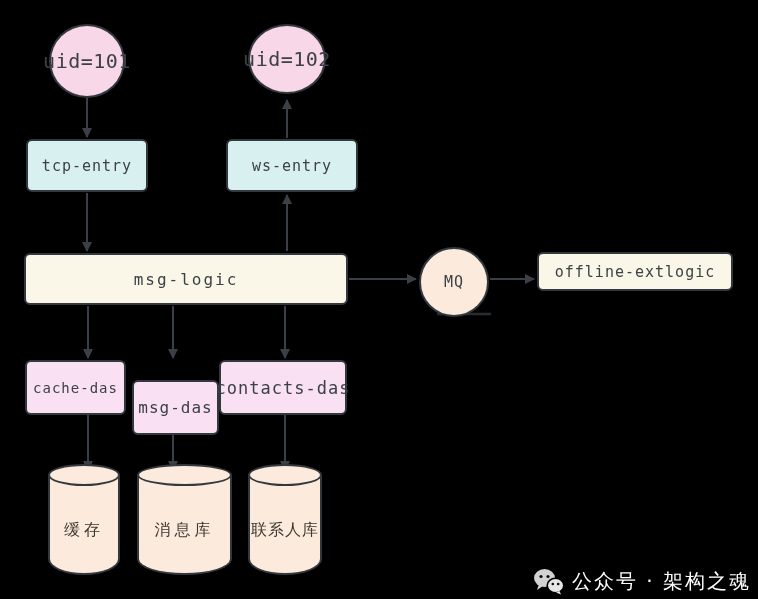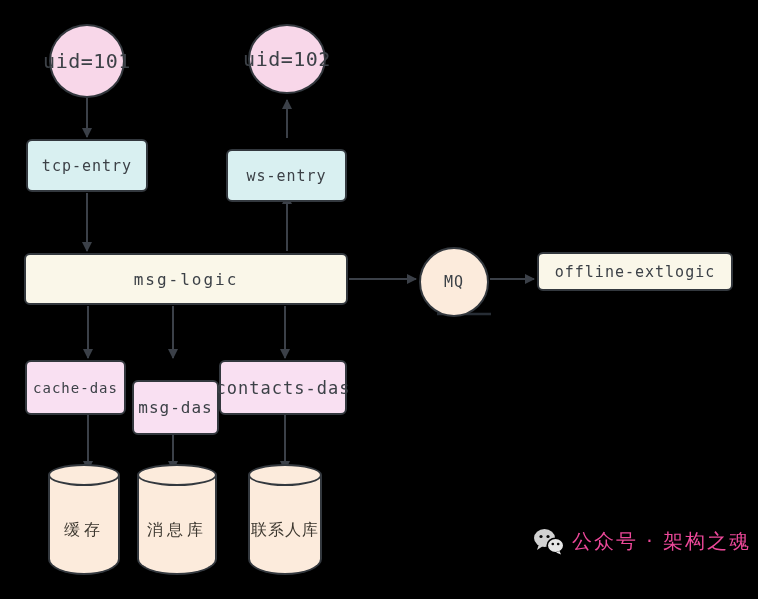--- a/index.html
+++ b/index.html
@@ -71,25 +71,25 @@
     letter-spacing: 4px;
     color: #3d3830;
     white-space: nowrap;
   }
 
   
   .watermark {
     position: absolute;
     z-index: 2;
     left: 533px;
-    top: 528px;
+    top: 568px;
     display: flex;
     align-items: center;
     gap: 8px;
-    color: #ec4899;
+    color: #ffffff;
     font-family: "DejaVu Sans", "Liberation Sans", sans-serif;
     font-size: 20px;
     letter-spacing: 2px;
     white-space: nowrap;
   }
 </style>
 </head>
 <body>
 
 <div id="stage">
@@ -122,21 +122,21 @@
   </div>
 
   <div class="node circle fill-pink uid-circle" style="left:248px; top:24px; width:78px; height:70px;">
     <span>uid=102</span>
   </div>
 
   <div class="node rect fill-cyan" style="left:26px; top:139px; width:122px; height:53px;">
     <span>tcp-entry</span>
   </div>
 
-  <div class="node rect fill-cyan" style="left:226px; top:149px; width:121px; height:53px;">
+  <div class="node rect fill-cyan" style="left:226px; top:139px; width:132px; height:53px;">
     <span>ws-entry</span>
   </div>
 
   <div class="node rect fill-cream wide-label" style="left:24px; top:253px; width:324px; height:52px;">
     <span>msg-logic</span>
   </div>
 
   <div class="node circle fill-peach" style="left:419px; top:247px; width:70px; height:70px;">
     <span>MQ</span>
   </div>
@@ -154,21 +154,21 @@
   </div>
 
   <div class="node rect fill-daspink" style="left:219px; top:360px; width:128px; height:55px; font-size:17px;">
     <span>contacts-das</span>
   </div>
 
   <div class="cyl" style="left:48px; top:475px; width:72px; height:100px;">
     <span class="cyl-label">缓存</span>
   </div>
 
-  <div class="cyl" style="left:137px; top:475px; width:80px; height:100px;">
+  <div class="cyl" style="left:137px; top:475px; width:95px; height:100px;">
     <span class="cyl-label">消息库</span>
   </div>
 
   <div class="cyl" style="left:248px; top:475px; width:74px; height:100px;">
     <span class="cyl-label" style="letter-spacing:1px;">联系人库</span>
   </div>
 
   <div class="watermark">
     <svg width="31" height="27" viewBox="0 0 31 27">
       <ellipse cx="11.5" cy="10" rx="10.5" ry="9" fill="#d2d2d2"></ellipse>

